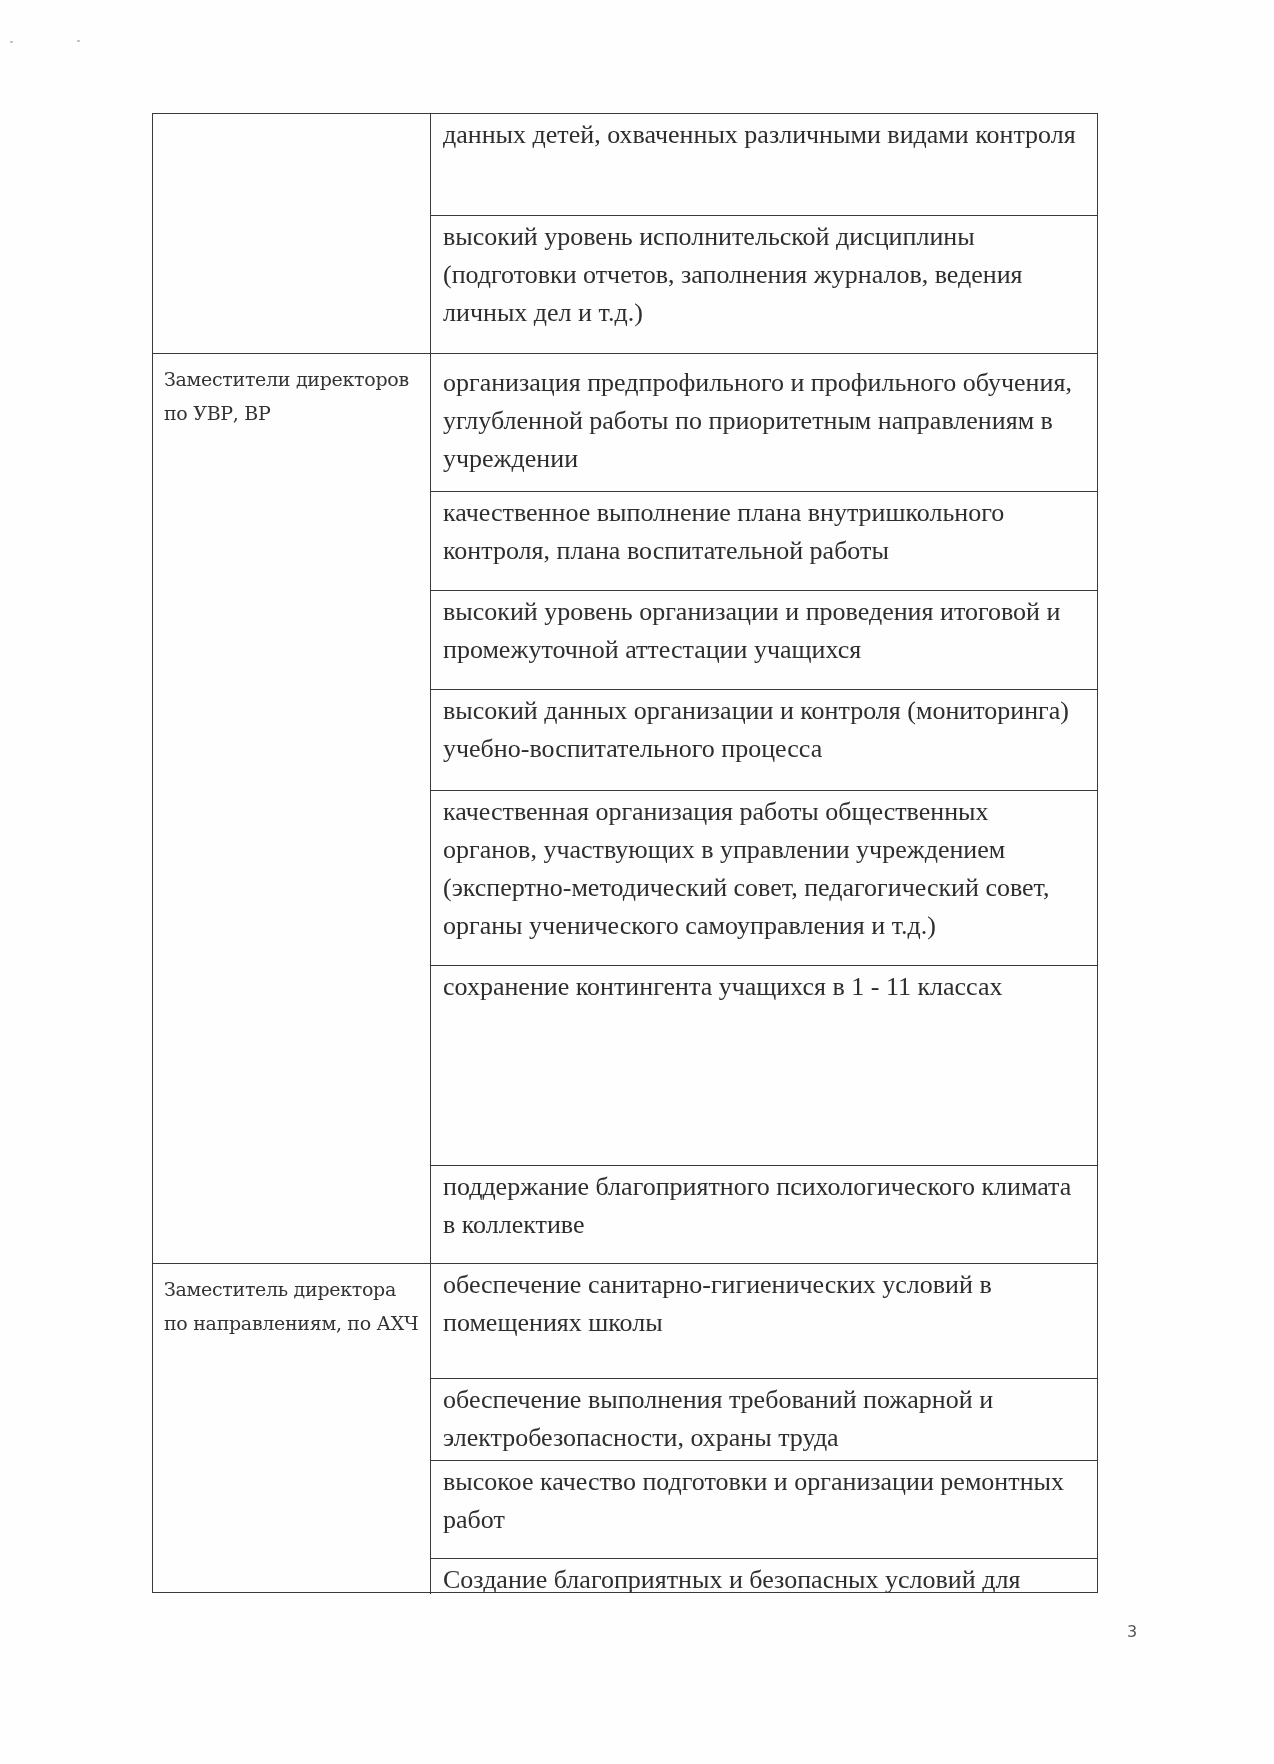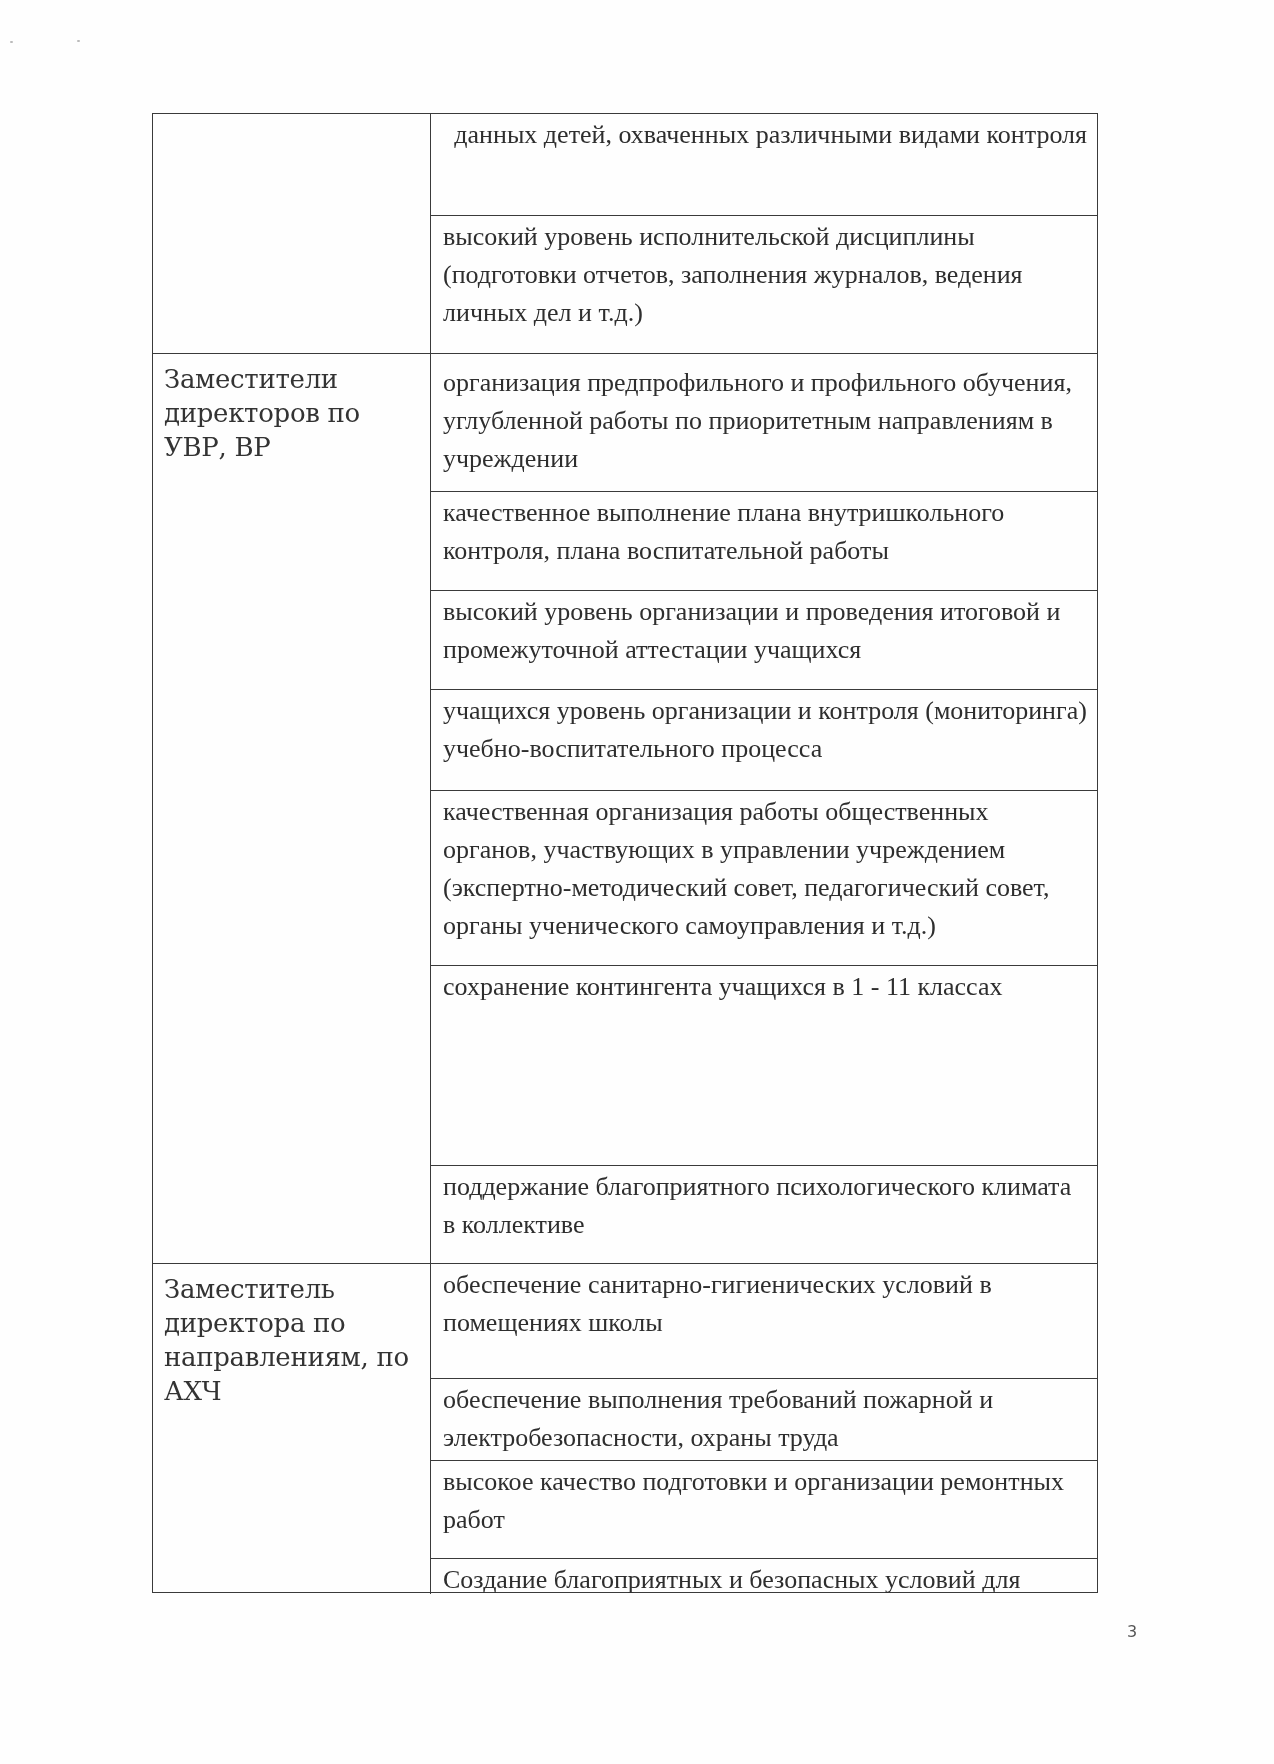--- a/index.html
+++ b/index.html
@@ -5,53 +5,53 @@
   html, body { margin: 0; padding: 0; background: #ffffff; }
   body { width: 1274px; height: 1764px; position: relative; overflow: hidden; }
   .page { position: absolute; left: 0; top: 0; width: 1274px; height: 1764px; background: #fefefe; }
   .table { position: absolute; left: 152px; top: 113px; width: 946px; height: 1480px;
            border: 1.5px solid #3a3a3a; box-sizing: border-box; }
   .group { position: absolute; left: 0; width: 100%; box-sizing: border-box; }
   .group + .group { border-top: 1.5px solid #3a3a3a; }
   .role { position: absolute; left: 0; top: 0; width: 278px; height: 100%;
           border-right: 1.5px solid #3a3a3a; box-sizing: border-box;
           padding: 8px 10px 0 11px;
-          font-family: "DejaVu Serif", serif; font-size: 26px; line-height: 34px; color: #333; letter-spacing: -0.3px; }
+          font-family: "DejaVu Serif", serif; font-size: 19px; line-height: 34px; color: #333; letter-spacing: -0.3px; }
   .items { position: absolute; left: 278px; top: 0; right: 0; height: 100%; }
   .item { position: absolute; left: 0; right: 0; box-sizing: border-box; padding: 2px 10px 0 12px;
           font-family: "Liberation Serif", serif; font-size: 26px; line-height: 38px; color: #2e2e2e; }
   .item.sep { border-top: 1.5px solid #3a3a3a; }
   .page-number { position: absolute; left: 1127px; top: 1622px; font-family: "DejaVu Sans", sans-serif;
                  font-size: 16px; color: #555; }
   .speck { position: absolute; width: 3px; height: 2px; background: #bbb; border-radius: 1px; }
 </style>
 </head>
 <body>
 
 <div class="page">
   <span class="speck" style="left:10px;top:41px;"></span>
   <span class="speck" style="left:77px;top:40px;"></span>
 
   <div class="table">
 
     <div class="group" style="top:0; height:239px;">
       <div class="role"></div>
       <div class="items">
-        <div class="item" style="top:0; height:101px;text-align:right;">данных детей, охваченных различными видами контроля</div>
+        <div class="item" style="top:0; height:101px;">данных детей, охваченных различными видами контроля</div>
         <div class="item sep" style="top:101px; height:138px;">высокий уровень исполнительской дисциплины (подготовки отчетов, заполнения журналов, ведения личных дел и т.д.)</div>
       </div>
     </div>
 
     <div class="group" style="top:239px; height:910px;">
       <div class="role">Заместители директоров по УВР, ВР</div>
       <div class="items">
         <div class="item" style="top:8px; height:137px;">организация предпрофильного и профильного обучения, углубленной работы по приоритетным направлениям в учреждении</div>
         <div class="item sep" style="top:236px; height:99px;">высокий уровень организации и проведения итоговой и промежуточной аттестации учащихся</div>
         <div class="item sep" style="top:137px; height:99px;">качественное выполнение плана внутришкольного контроля, плана воспитательной работы</div>
-        <div class="item sep" style="top:335px; height:101px;">учащихся уровень организации и контроля (мониторинга) учебно-воспитательного процесса</div>
+        <div class="item sep" style="top:335px; height:101px;">высокий данных организации и контроля (мониторинга) учебно-воспитательного процесса</div>
         <div class="item sep" style="top:436px; height:175px;">качественная организация работы общественных органов, участвующих в управлении учреждением (экспертно-методический совет, педагогический совет, органы ученического самоуправления и т.д.)</div>
         <div class="item sep" style="top:611px; height:61px;">сохранение контингента учащихся в 1 - 11 классах</div>
         <div class="item sep" style="top:811px; height:93px;">поддержание благоприятного психологического климата в коллективе</div>
       </div>
     </div>
 
     <div class="group" style="top:1149px; height:331px;">
       <div class="role">Заместитель директора по направлениям,  по АХЧ</div>
       <div class="items">
         <div class="item" style="top:0; height:98px;">обеспечение санитарно-гигиенических условий в помещениях школы</div>

